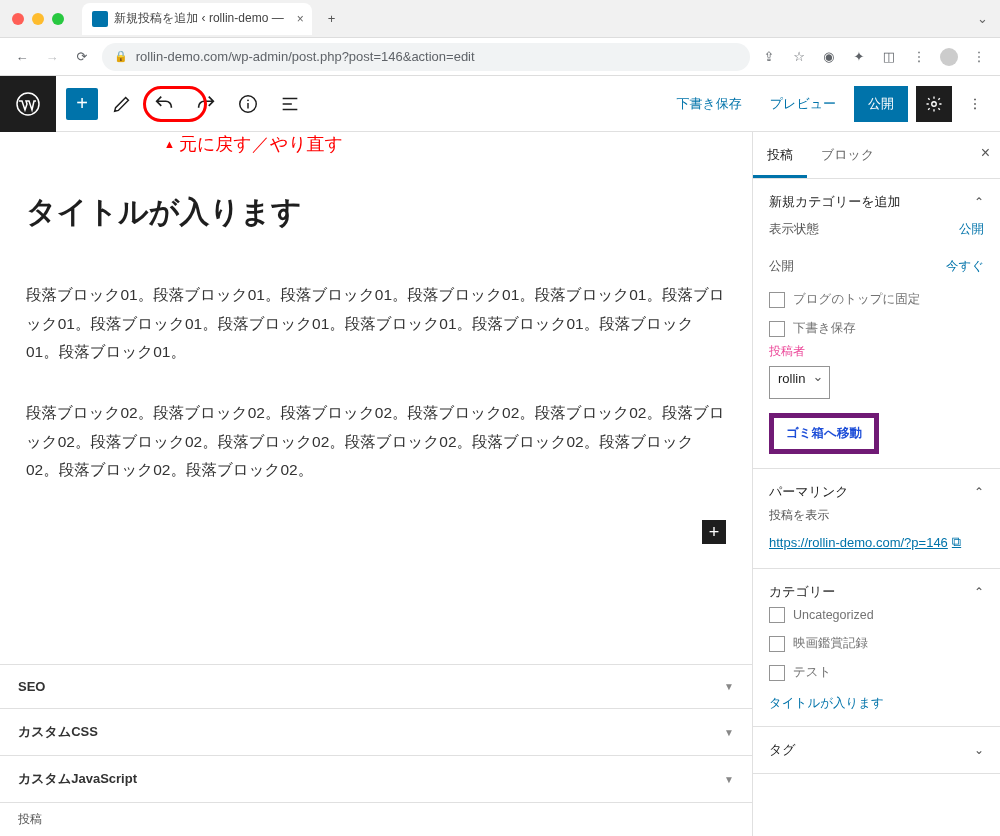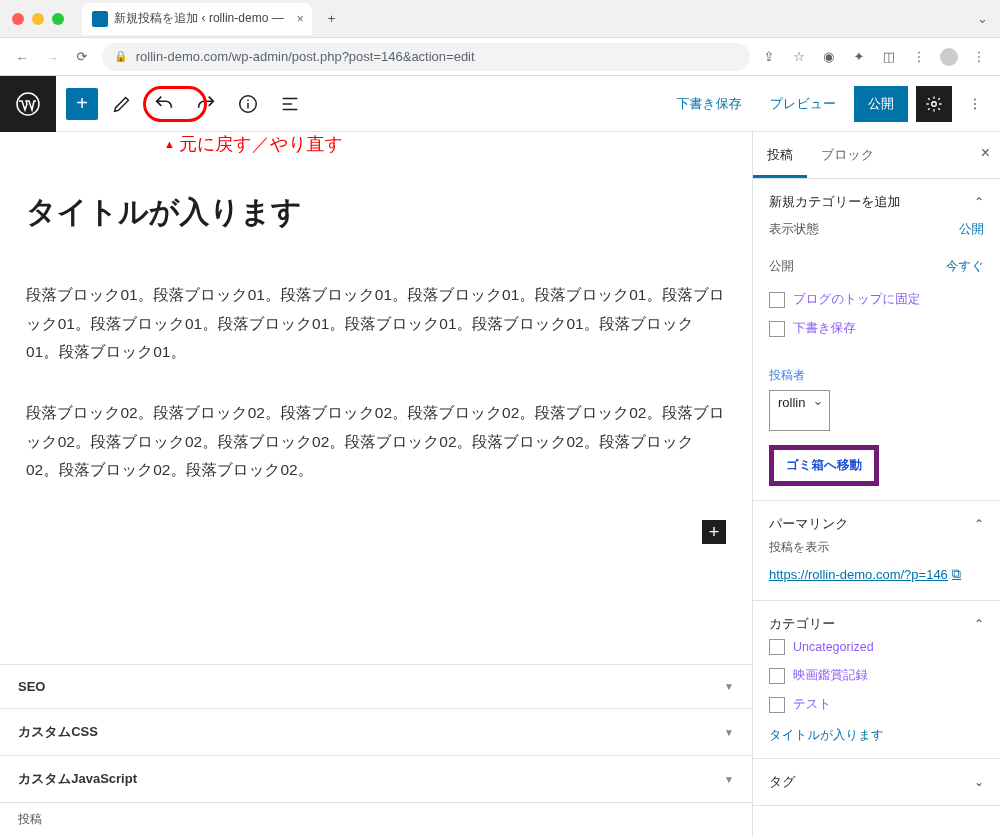--- a/index.html
+++ b/index.html
@@ -59,24 +59,24 @@
 .sidebar { width: 248px; border-left: 1px solid #e0e0e0; padding-top: 56px; overflow-y: auto; font-size: 13px; }
 .sb-tabs { display: flex; border-bottom: 1px solid #e0e0e0; position: relative; }
 .sb-tab { padding: 14px 14px; color: #666; }
 .sb-tab.active { color: #1e1e1e; font-weight: 500; box-shadow: inset 0 -3px 0 #0073aa; }
 .sb-close { position: absolute; right: 10px; top: 12px; color: #555; font-size: 16px; }
 .sb-section { border-bottom: 1px solid #e0e0e0; padding: 14px 16px; }
 .sb-sec-head { display: flex; justify-content: space-between; align-items: center; font-weight: 500; color: #1e1e1e; margin-bottom: 0; cursor: pointer; }
 .sb-sec-head .chev { font-size: 12px; color: #555; }
 .sb-row { display: flex; justify-content: space-between; padding: 10px 0; font-size: 12.5px; color: #555; }
 .sb-row .val { color: #0073aa; }
-.sb-chk { display: flex; align-items: center; gap: 8px; padding: 6px 0; font-size: 12.5px; color: #8b5cf6; }
+.sb-chk { display: flex; align-items: center; gap: 8px; padding: 6px 0; font-size: 12.5px; color: #737373; }
 .sb-chk .box { width: 16px; height: 16px; border: 1px solid #949494; }
-.sb-label { font-size: 12px; color: #3b82f6; margin-top: 24px; }
-.sb-select { margin-top: 6px; border: 1px solid #949494; padding: 4px 24px 20px 8px; font-size: 13px; position: relative; display: inline-block; }
+.sb-label { font-size: 12px; color: #ec4899; margin-top: 0; }
+.sb-select { margin-top: 6px; border: 1px solid #949494; padding: 4px 24px 12px 8px; font-size: 13px; position: relative; display: inline-block; }
 .sb-select::after { content: "⌄"; position: absolute; right: 6px; top: 2px; color: #555; }
 .trash-btn { display: inline-block; border: 5px solid #701a75; color: #1d4ed8; padding: 7px 12px; font-size: 12.5px; margin-top: 14px; font-weight: bold; }
 .sb-text { font-size: 12px; color: #555; padding: 6px 0; }
 .sb-link { color: #0073aa; text-decoration: underline; font-size: 13px; display: inline-flex; align-items: center; gap: 4px; padding: 4px 0; }
 .sb-link-small { color: #0073aa; font-size: 12.5px; padding-top: 8px; display: inline-block; }
 </style>
 </head>
 <body>
 
 <div class="browser-top">

